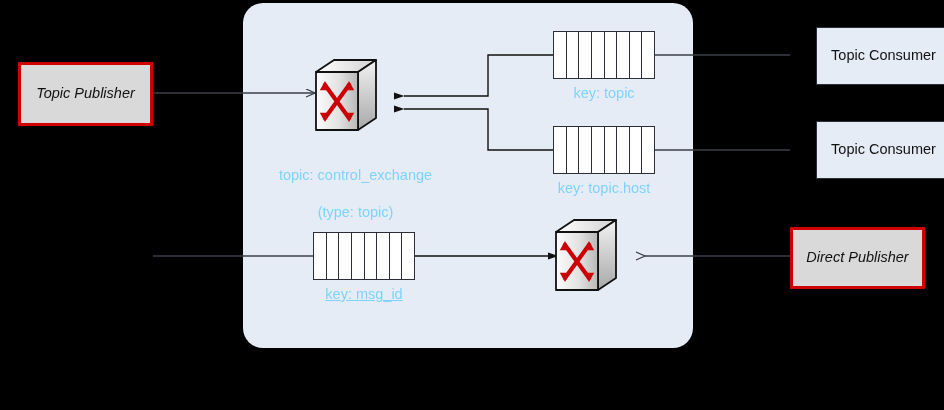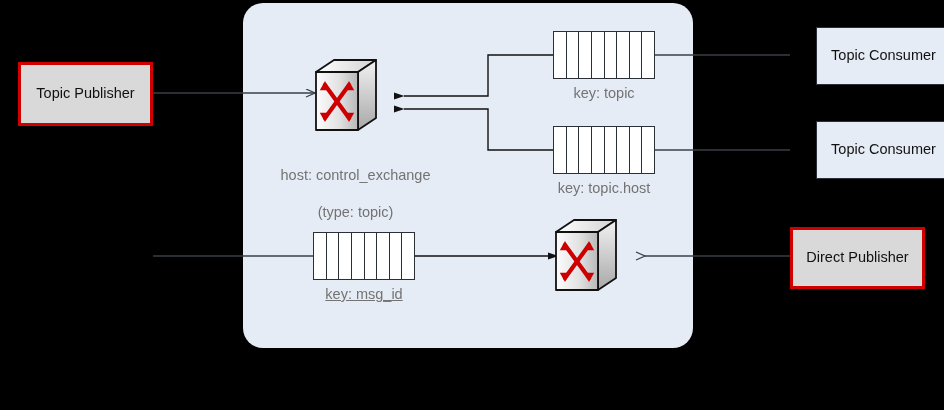--- a/index.html
+++ b/index.html
@@ -34,20 +34,21 @@
     align-items: center;
     justify-content: center;
     text-align: center;
     font-size: 14.5px;
     color: #111111;
     line-height: 1.35;
   }
   .endpoint-publisher {
     background: #d9d9d9;
     border: 3px solid #d00000;
+    font-style: italic;
   }
   .endpoint-consumer {
     background: #e6ecf5;
     border: 1px solid #2b2f38;
     margin-left: 26px;
   }
 
   #topic-publisher    { left: 18px;  top: 62px;  width: 135px; height: 64px; }
   #direct-consumer    { left: 18px;  top: 223px; width: 135px; height: 64px; }
   #topic-consumer-1   { left: 790px; top: 27px;  width: 135px; height: 58px; }
@@ -69,21 +70,21 @@
 
   #queue-topic       { left: 553px; top: 31px;  width: 102px; height: 48px; }
   #queue-topic-host  { left: 553px; top: 126px; width: 102px; height: 48px; }
   #queue-msg-id      { left: 313px; top: 232px; width: 102px; height: 48px; }
 
   
   .label {
     position: absolute;
     text-align: center;
     font-size: 14.5px;
-    color: #737373;
+    color: #7dd3fc;
     line-height: 1.28;
     white-space: pre-line;
   }
   #label-queue-topic      { left: 533px; top: 84px;  width: 142px; }
   #label-queue-topic-host { left: 523px; top: 179px; width: 162px; }
   #label-queue-msg-id     { left: 293px; top: 285px; width: 142px; text-decoration: underline; }
   #label-exchange-control { left: 248px; top: 147px; width: 215px; }
   #label-exchange-msgid   { left: 503px; top: 295px; width: 185px; }
 
   
@@ -209,21 +210,21 @@
     <div class="cell"></div>
     <div class="cell"></div>
     <div class="cell"></div>
     <div class="cell"></div>
     <div class="cell"></div>
     <div class="cell"></div>
   </div>
   <div class="label" id="label-queue-msg-id">key: msg_id</div>
 
   <div class="label" id="label-exchange-control">
-    <span>host: control_exchange</span><br>
+    <span>topic: control_exchange</span><br>
     <span>(type: topic)</span>
   </div>
 
 
   <div class="endpoint endpoint-publisher" id="topic-publisher">Topic
 Publisher</div>
 
 
   <div class="endpoint endpoint-consumer" id="topic-consumer-1">Topic
 Consumer</div>

